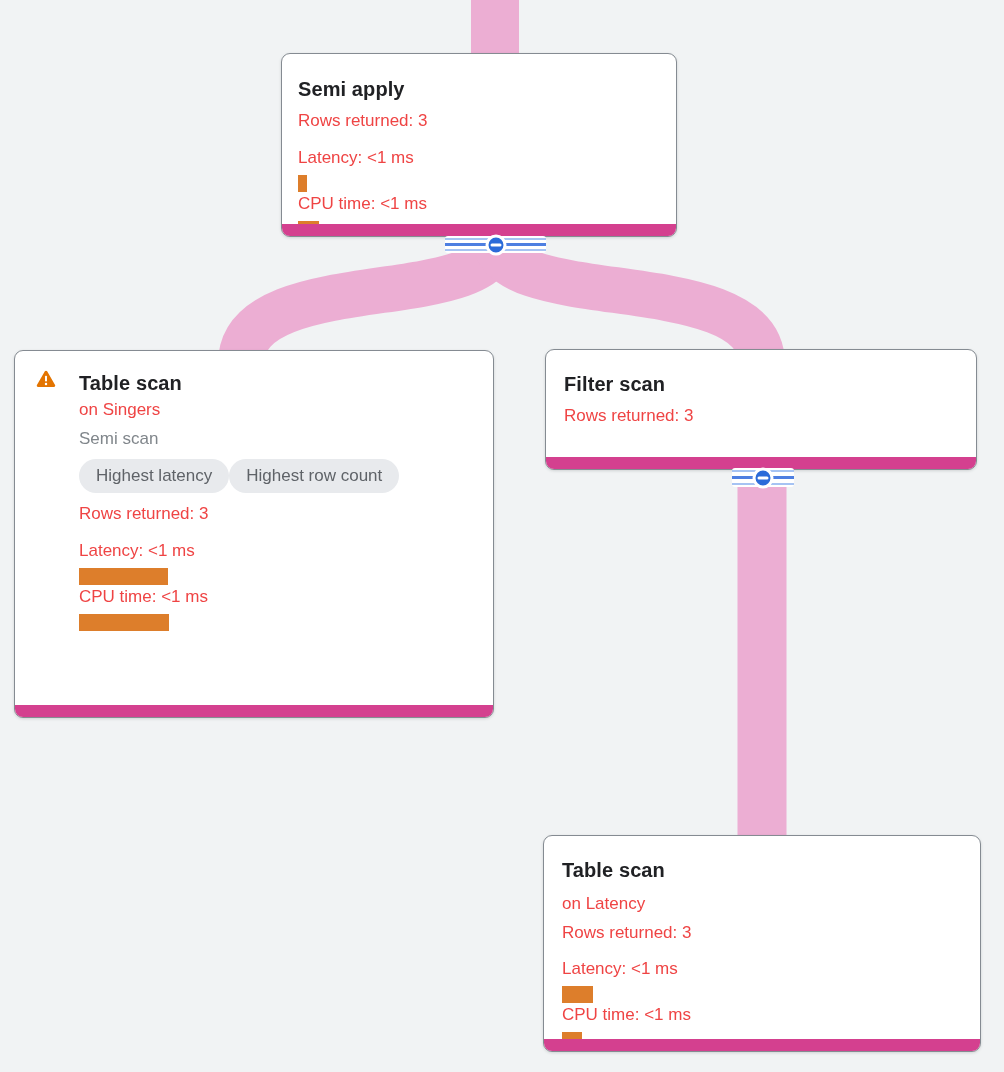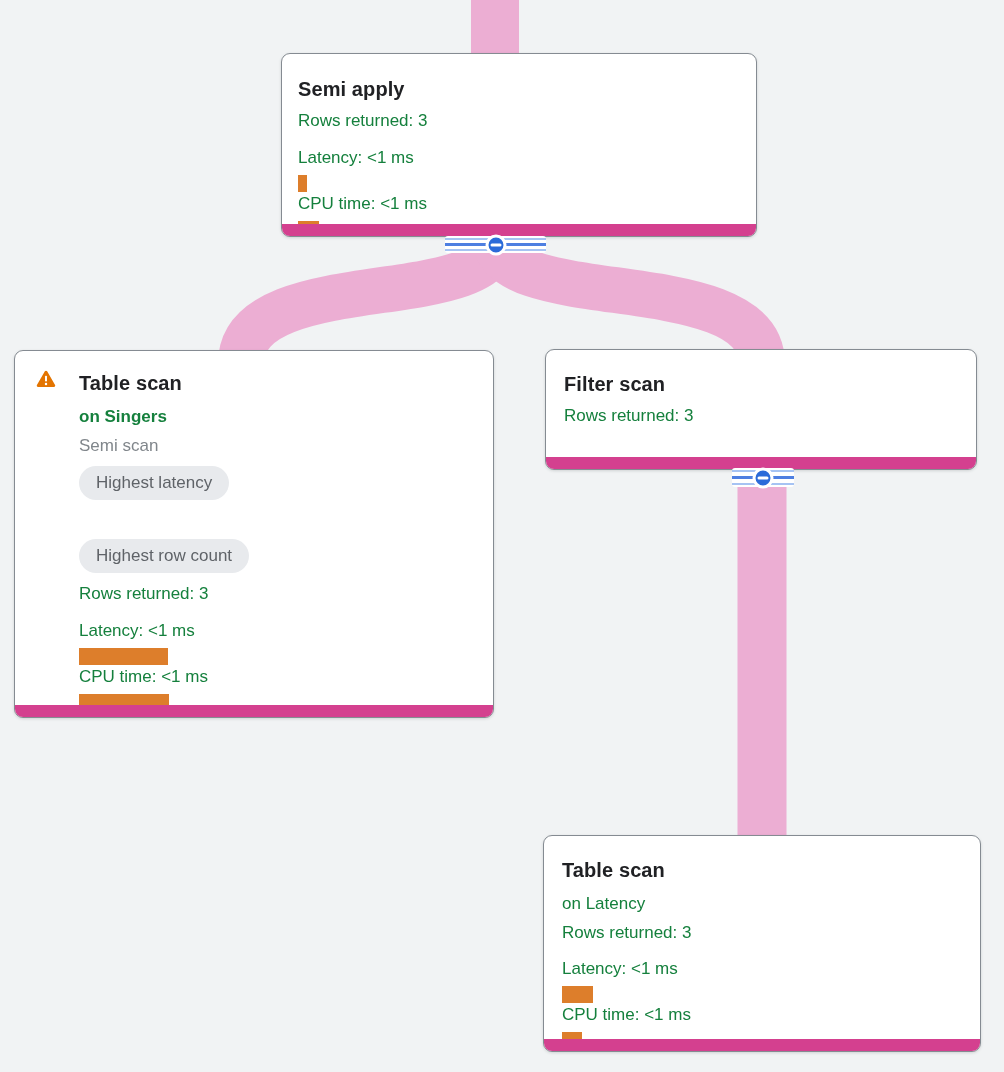--- a/index.html
+++ b/index.html
@@ -11,24 +11,24 @@
 
   .card {
     position:absolute; z-index:2; background:#FFFFFF;
     border:1px solid #858B92; border-radius:9px;
     box-shadow:0 1px 3px rgba(60,64,67,.18);
     overflow:hidden;
   }
   .accent { position:absolute; left:0; right:0; bottom:0; height:12px; background:#D4408F; }
 
   .card-title { font-size:20px; font-weight:600; color:#202124; line-height:26px; letter-spacing:.1px; }
-  .card-line  { font-size:17px; color:#15803d; line-height:24px; }
+  .card-line  { font-size:17px; color:#ef4444; line-height:24px; }
   .muted      { color:#80868B; }
 
-  .chips { display:flex; flex-direction:column; align-items:flex-start; margin-top:8px;gap:32px; }
+  .chips { display:flex; flex-direction:row; align-items:flex-start; margin-top:8px; }
   .chip {
     background:#E8EAED; color:#5F6368; font-size:17px; line-height:22px;
     padding:6px 17px; border-radius:18px; margin-bottom:7px; white-space:nowrap;
   }
 
   .metrics { display:flex;flex-direction:column; }
   .metric-col1 { width:191px; flex:none; }
   .bar { height:17px; background:#DD7E2B; margin-top:5px; }
 
   .warning-icon { position:absolute; left:21px; top:19px; width:20px; height:18px; }
@@ -53,21 +53,21 @@
 
 <div class="canvas">
 
   <svg class="edges" width="1004" height="1072" viewBox="0 0 1004 1072">
     <path d="M495,-4 L495,57" stroke-width="48"></path>
     <path d="M496,238 C496,314 241,264 241,364" stroke-width="46"></path>
     <path d="M496,238 C496,314 762,264 762,364" stroke-width="46"></path>
     <path d="M762,474 L762,842" stroke-width="49"></path>
   </svg>
 
-  <div class="card" style="left:281px;top:53px;width:476px;height:184px;padding:22px 16px;">
+  <div class="card" style="left:281px;top:53px;width:396px;height:184px;padding:22px 16px;">
     <div class="card-title">Semi apply</div>
     <div class="card-line" style="margin-top:7px;">Rows returned: 3</div>
     <div class="metrics" style="margin-top:13px;">
       <div class="metric-col1">
         <div class="card-line">Latency: &lt;1 ms</div>
         <div class="bar" style="width: 9px;"></div>
       </div>
       <div>
         <div class="card-line">CPU time: &lt;1 ms</div>
         <div class="bar" style="width: 21px;"></div>
@@ -76,21 +76,21 @@
     <div class="accent"></div>
   </div>
 
   <div class="card" style="left:14px;top:350px;width:480px;height:368px;padding:19px 20px 18px 64px;">
     <svg class="warning-icon" viewBox="0 0 24 22">
       <path d="M10.6 1.6 L0.9 18.4 c-0.6 1.1 0.2 2.4 1.4 2.4 h19.4 c1.2 0 2 -1.3 1.4 -2.4 L13.4 1.6 c-0.6 -1.1 -2.2 -1.1 -2.8 0 z" fill="#E37400"></path>
       <rect x="10.8" y="7" width="2.4" height="7" rx="1" fill="#FFFFFF"></rect>
       <circle cx="12" cy="17" r="1.5" fill="#FFFFFF"></circle>
     </svg>
     <div class="card-title">Table scan</div>
-    <div class="card-line" style="margin-top:9px;font-weight:bold;">on Singers</div>
+    <div class="card-line" style="margin-top:2px;">on Singers</div>
     <div class="card-line muted" style="margin-top:5px;">Semi scan</div>
     <div class="chips">
       <span class="chip">Highest latency</span>
       <span class="chip">Highest row count</span>
     </div>
     <div class="card-line" style="margin-top:2px;">Rows returned: 3</div>
     <div class="metrics" style="margin-top:13px;">
       <div class="metric-col1">
         <div class="card-line">Latency: &lt;1 ms</div>
         <div class="bar" style="width: 89px;"></div>

